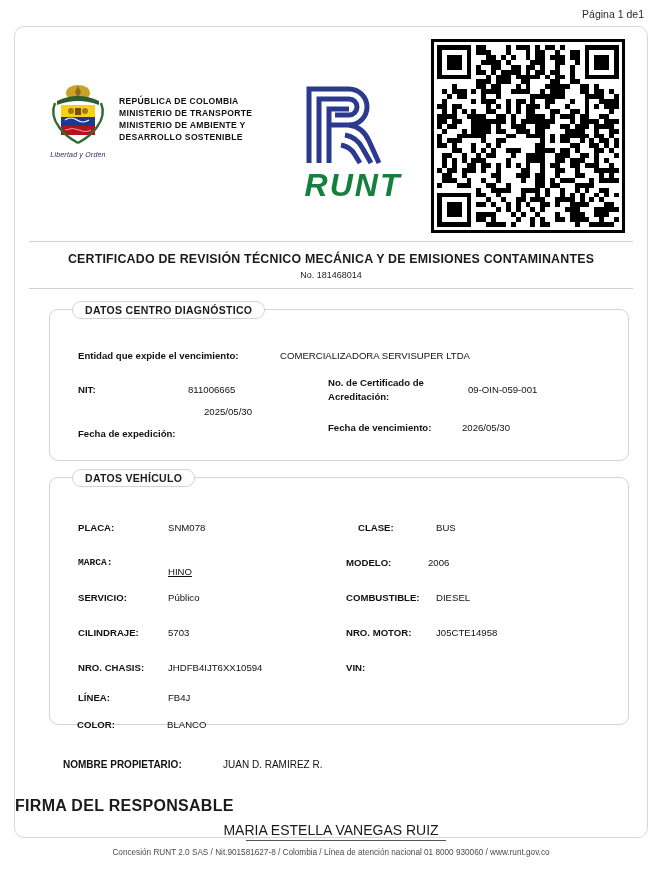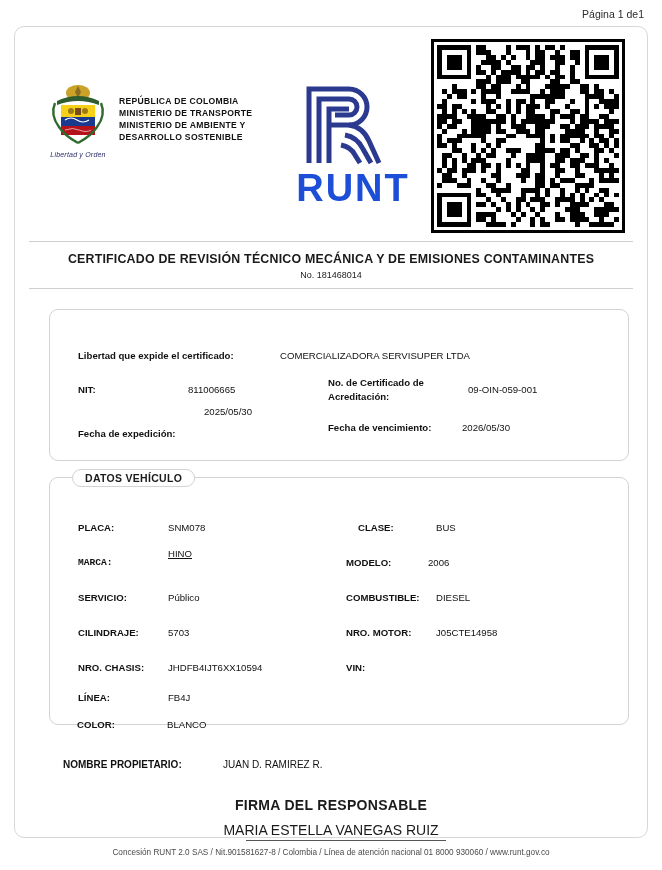--- a/index.html
+++ b/index.html
@@ -73,25 +73,26 @@
     color: #111;
   }
   .runt-logo {
     position: absolute;
     left: 268px;
     top: 48px;
     width: 140px;
     text-align: center;
   }
   .runt-word {
-    font-size: 38px;
+    font-size: 32px;
     font-weight: bold;
     letter-spacing: 2px;
-    color: #1d4ed8;
+    color: #15803d;
     margin-top: -4px;
+    font-style: italic;
   }
   .qr {
     position: absolute;
     right: 22px;
     top: 12px;
     width: 194px;
     height: 194px;
     background: #fff;
     border: 3px solid #000;
     box-sizing: border-box;
@@ -146,22 +147,22 @@
   #fs-vehiculo { top: 450px; height: 248px; }
 
   .row { position: absolute; font-size: 9.6px; }
   .lbl { font-weight: bold; color: #111; }
   .val { color: #111; }
 
   .sign-title {
     position: absolute;
     left: 0; right: 0;
     top: 770px;
-    text-align: center;
-    font-size: 14px;
+    text-align: left;
+    font-size: 16px;
     font-weight: bold;
     letter-spacing: .3px;
   }
   .sign-name {
     position: absolute;
     left: 0; right: 0;
     top: 795px;
     text-align: center;
     font-size: 14px;
   }
@@ -930,23 +931,24 @@
           </svg>
       </div>
     </div>
 
     <div class="title-bar">
       <div class="title-main">CERTIFICADO DE REVISIÓN TÉCNICO MECÁNICA Y DE EMISIONES CONTAMINANTES</div>
       <div class="title-sub">No. 181468014</div>
     </div>
 
     <div class="fs" id="fs-centro">
+      <div class="fs-legend">DATOS CENTRO DIAGNÓSTICO</div>
 
       <div class="row" style="left:28px; top:40px;">
-        <span class="lbl">Libertad que expide el certificado:</span>
+        <span class="lbl">Entidad que expide el vencimiento:</span>
       </div>
       <div class="row val" style="left:230px; top:40px;">COMERCIALIZADORA SERVISUPER LTDA</div>
 
       <div class="row lbl" style="left:28px; top:74px;">NIT:</div>
       <div class="row val" style="left:138px; top:74px;">811006665</div>
 
       <div class="row lbl" style="left:278px; top:66px; width:130px; line-height:14px;">No. de Certificado de Acreditación:</div>
       <div class="row val" style="left:418px; top:74px;">09-OIN-059-001</div>
 
       <div class="row lbl" style="left:28px; top:112px;margin-top:6px;">Fecha de expedición:</div>
@@ -958,21 +960,21 @@
 
     <div class="fs" id="fs-vehiculo">
       <div class="fs-legend">DATOS VEHÍCULO</div>
 
       <div class="row lbl" style="left:28px; top:44px;">PLACA:</div>
       <div class="row val" style="left:118px; top:44px;">SNM078</div>
       <div class="row lbl" style="left:296px; top:44px;margin-left:12px;">CLASE:</div>
       <div class="row val" style="left:386px; top:44px;">BUS</div>
 
       <div class="row lbl" style="left:28px; top:79px;font-family:Liberation Mono, monospace;">MARCA:</div>
-      <div class="row val" style="left:118px; top:70px;text-decoration:underline;">HINO</div>
+      <div class="row val" style="left:118px; top:88px;text-decoration:underline;">HINO</div>
       <div class="row lbl" style="left:296px; top:79px;">MODELO:</div>
       <div class="row val" style="left:378px; top:79px;">2006</div>
 
       <div class="row lbl" style="left:28px; top:114px;">SERVICIO:</div>
       <div class="row val" style="left:118px; top:114px;">Público</div>
       <div class="row lbl" style="left:296px; top:114px;">COMBUSTIBLE:</div>
       <div class="row val" style="left:386px; top:114px;">DIESEL</div>
 
       <div class="row lbl" style="left:28px; top:149px;">CILINDRAJE:</div>
       <div class="row val" style="left:118px; top:149px;">5703</div>

